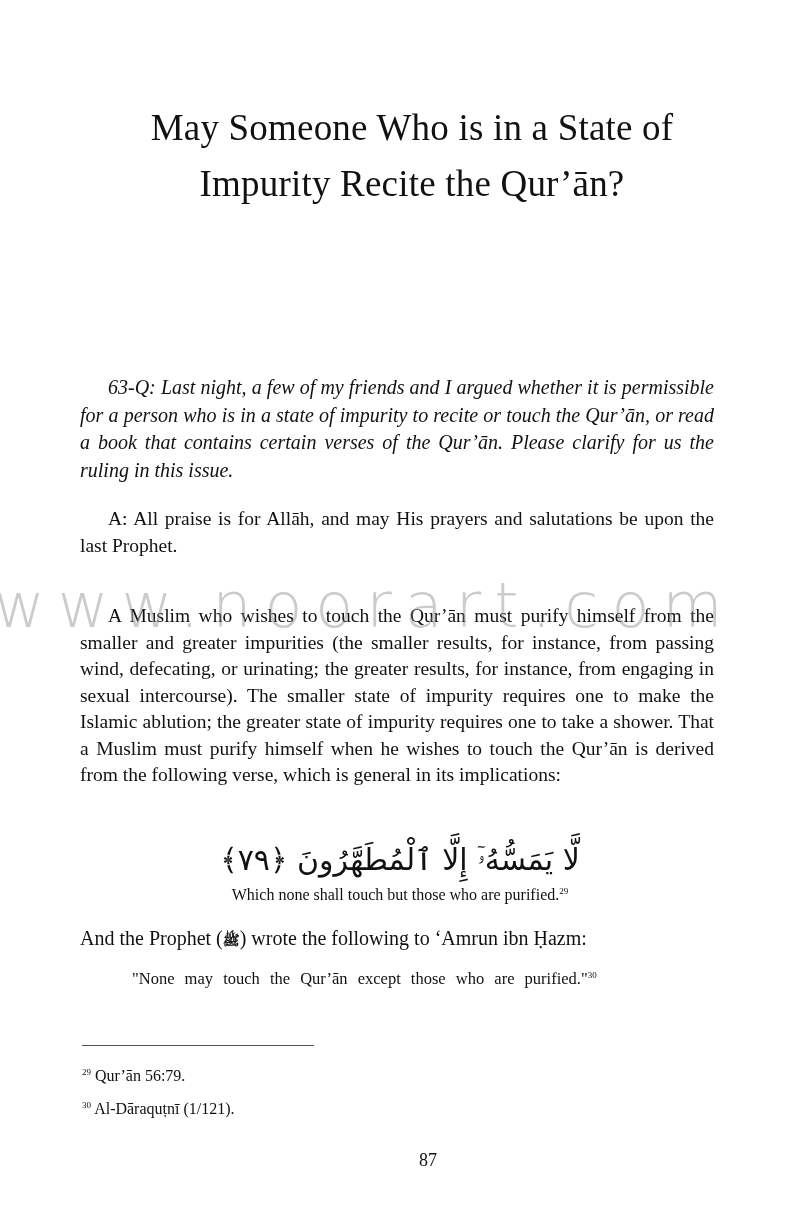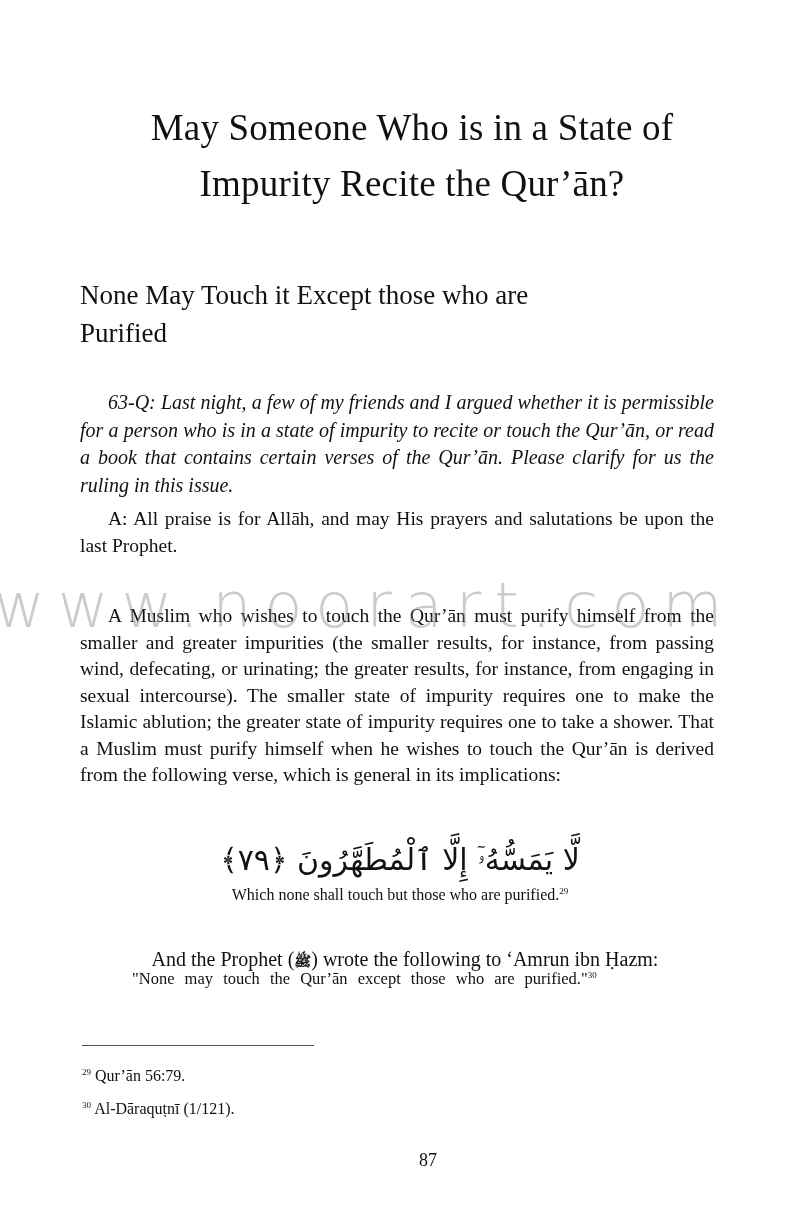--- a/index.html
+++ b/index.html
@@ -5,28 +5,28 @@
   html, body { margin: 0; padding: 0; background: #ffffff; }
   body { width: 800px; height: 1217px; position: relative; overflow: hidden;
          font-family: "Liberation Serif", "DejaVu Serif", serif; color: #111; }
   .page { position: absolute; left: 0; top: 0; width: 800px; height: 1217px; }
   .chapter-title { position: absolute; left: 60px; width: 680px; top: 88px; text-align: center;
                    font-size: 37px; line-height: 56px; font-weight: normal; letter-spacing: 0.2px; margin: 12px; }
   .section-title { position: absolute; left: 80px; width: 600px; top: 276px;
                    font-size: 27px; line-height: 38px; font-weight: normal; margin: 0; }
   .text-block { position: absolute; left: 80px; width: 634px; font-size: 19.5px; line-height: 26.5px;
                 text-align: justify; margin: 0; }
-  .question { top: 389px; font-style: italic; text-indent: 28px; font-size: 20px; line-height: 27.5px; }
+  .question { top: 374px; font-style: italic; text-indent: 28px; font-size: 20px; line-height: 27.5px; }
   .answer-intro { top: 506px; text-indent: 28px; }
   .body-para { top: 577px; text-indent: 28px; margin-top: 26px; }
   .verse-arabic { position: absolute; left: 0; width: 800px; top: 840px; text-align: center;
                   font-family: "DejaVu Sans", sans-serif; font-size: 30px; line-height: 40px; direction: rtl; }
   .verse-translation { position: absolute; left: 0; width: 800px; top: 886px; text-align: center; font-size: 16px; }
   sup { font-size: 9px; vertical-align: super; line-height: 0; margin-top: 47px; }
-  .prophet-line { position: absolute; left: 80px; top: 948px; width: 650px; font-size: 20px; text-align: center; }
+  .prophet-line { position: absolute; left: 80px; top: 927px; width: 650px; font-size: 20px; }
   .salutation { font-family: "DejaVu Sans", sans-serif; font-size: 14px; font-weight: bold; }
   .blockquote { position: absolute; left: 132px; width: 520px; top: 965px; font-size: 16.5px;
                 line-height: 27px; text-align: justify; word-spacing: 6px; margin: 0; }
   .footnote-rule { position: absolute; left: 82px; top: 1045px; width: 232px; height: 0;
                    border-top: 1px solid #555; }
   .footnote { position: absolute; left: 82px; font-size: 16px; }
   .fn1 { top: 1067px; }
   .fn2 { top: 1100px; }
   .page-number { position: absolute; left: 0; width: 800px; text-align: center; top: 1150px; font-size: 18px; padding-left: 28px; }
   .watermark { position: absolute; left: -6px; top: 575px; width: 812px; font-family: "DejaVu Sans", sans-serif;
@@ -36,24 +36,20 @@
 </head>
 <body>
 
 <div class="page">
 
   <h1 class="chapter-title">
     <span>May Someone Who is in a State of</span><br>
     <span>Impurity Recite the Qur’ān?</span>
   </h1>
 
-  <h2 class="section-title">
-    <span>None May Touch it Except those who are</span><br>
-    <span>Purified</span>
-  </h2>
 
   <p class="text-block question">63-Q: Last night, a few of my friends and I argued whether it is permissible for a person who is in a state of impurity to recite or touch the Qur’ān, or read a book that contains certain verses of the Qur’ān. Please clarify for us the ruling in this issue.</p>
 
   <p class="text-block answer-intro">A: All praise is for Allāh, and may His prayers and salutations be upon the last Prophet.</p>
 
   <p class="text-block body-para">A Muslim who wishes to touch the Qur’ān must purify himself from the smaller and greater impurities (the smaller results, for instance, from passing wind, defecating, or urinating; the greater results, for instance, from engaging in sexual intercourse). The smaller state of impurity requires one to make the Islamic ablution; the greater state of impurity requires one to take a shower. That a Muslim must purify himself when he wishes to touch the Qur’ān is derived from the following verse, which is general in its implications:</p>
 
   <div class="verse-arabic">لَّا يَمَسُّهُۥٓ إِلَّا ٱلْمُطَهَّرُونَ ﴿٧٩﴾</div>
 
   <div class="verse-translation"><span>Which none shall touch but those who are purified.</span><sup>29</sup></div>

